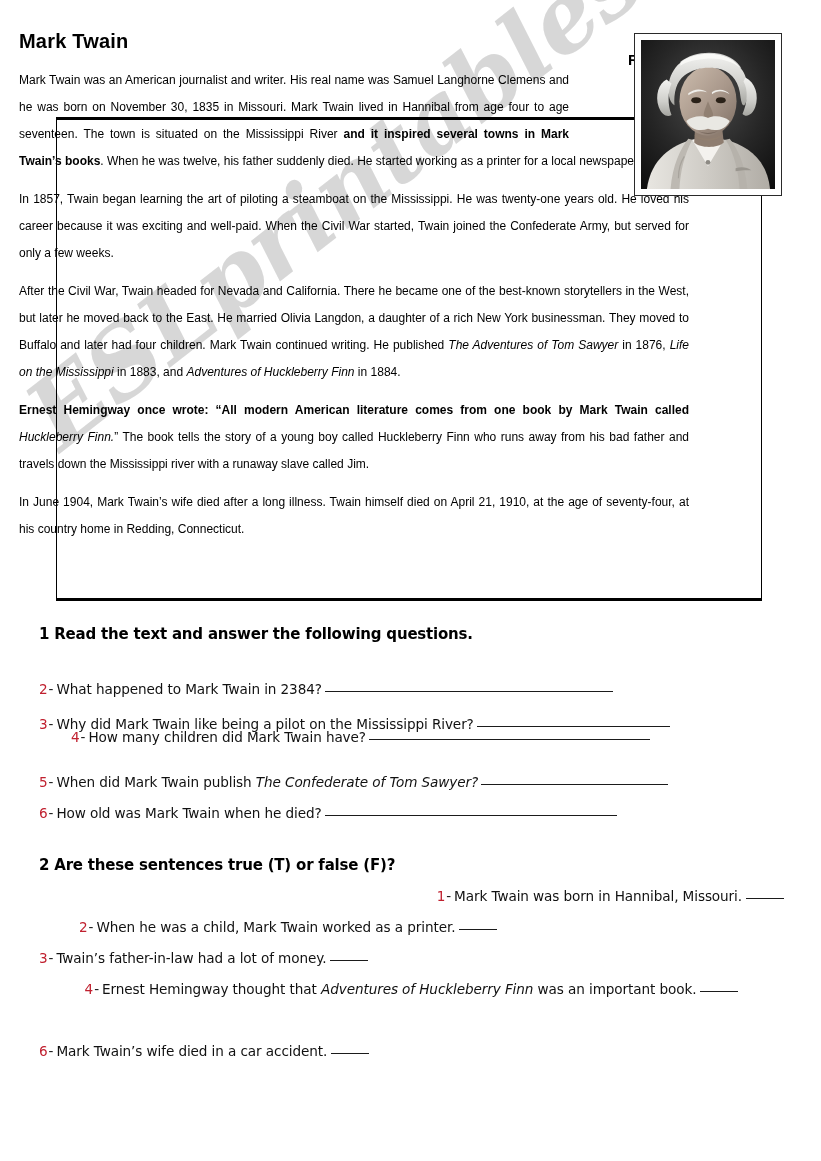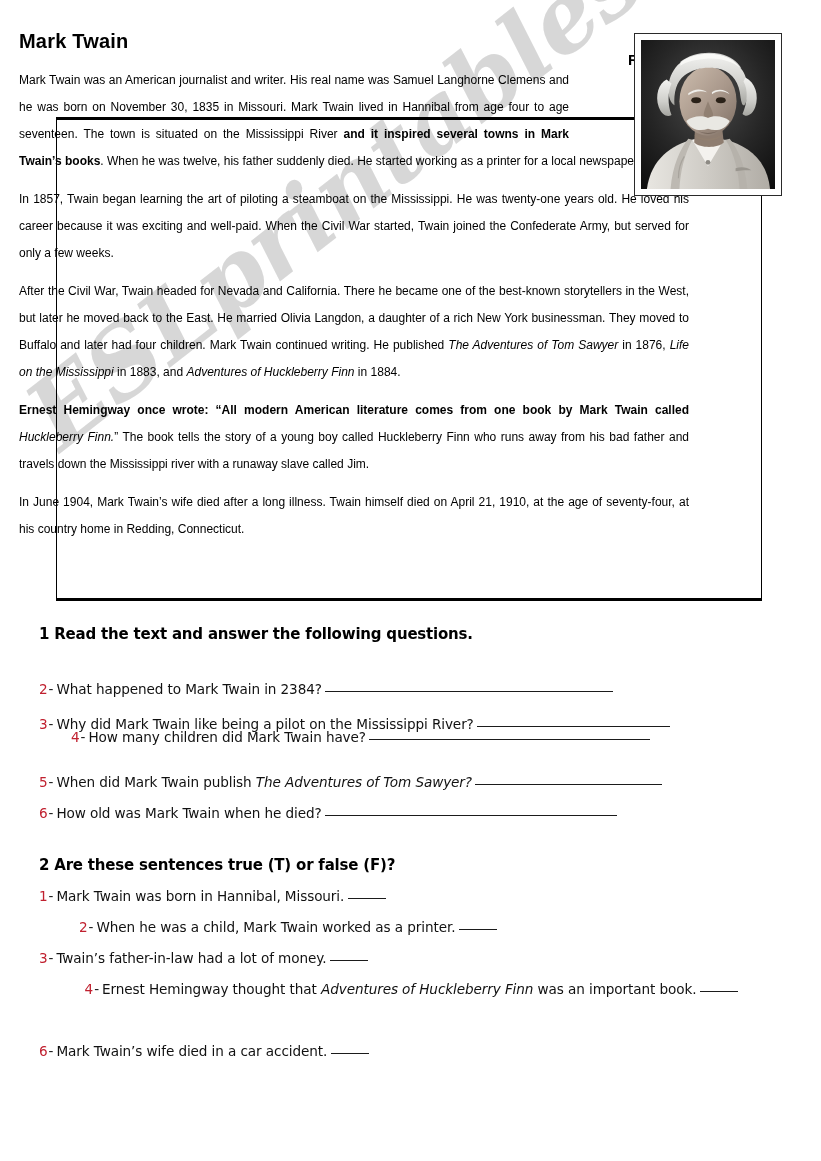--- a/index.html
+++ b/index.html
@@ -275,30 +275,30 @@
 
   <div class="q-row" style="top:716px;">
     <span class="q-num">3</span><span class="q-dash">-</span><span class="q-text">Why did Mark Twain like being a pilot on the Mississippi River?</span><span class="rule" style="width:193px;"></span>
   </div>
 
   <div class="q-row" style="top:729px;margin-left:32px;">
     <span class="q-num">4</span><span class="q-dash">-</span><span class="q-text">How many children did Mark Twain have?</span><span class="rule" style="width:281px;"></span>
   </div>
 
   <div class="q-row" style="top:774px;">
-    <span class="q-num">5</span><span class="q-dash">-</span><span class="q-text">When did Mark Twain publish </span><span class="q-text i">The Adventures of Tom Sawyer?</span><span class="rule" style="width:187px;"></span>
+    <span class="q-num">5</span><span class="q-dash">-</span><span class="q-text">When did Mark Twain publish </span><span class="q-text i">The Confederate of Tom Sawyer?</span><span class="rule" style="width:187px;"></span>
   </div>
 
   <div class="q-row" style="top:805px;">
     <span class="q-num">6</span><span class="q-dash">-</span><span class="q-text">How old was Mark Twain when he died?</span><span class="rule" style="width:292px;"></span>
   </div>
 
   <div class="ex-heading" style="left:39px; top:856px;">2 Are these sentences true (T) or false (F)?</div>
 
-  <div class="q-row" style="top:888px;">
+  <div class="q-row" style="top:888px;text-align:right;">
     <span class="q-num">1</span><span class="q-dash">-</span><span class="q-text">Mark Twain was born in Hannibal, Missouri.</span><span class="blank-short"></span>
   </div>
 
   <div class="q-row" style="top:919px;margin-left:40px;">
     <span class="q-num">2</span><span class="q-dash">-</span><span class="q-text">When he was a child, Mark Twain worked as a printer.</span><span class="blank-short"></span>
   </div>
 
   <div class="q-row" style="top:950px;">
     <span class="q-num">3</span><span class="q-dash">-</span><span class="q-text">Twain’s father-in-law had a lot of money.</span><span class="blank-short"></span>
   </div>

